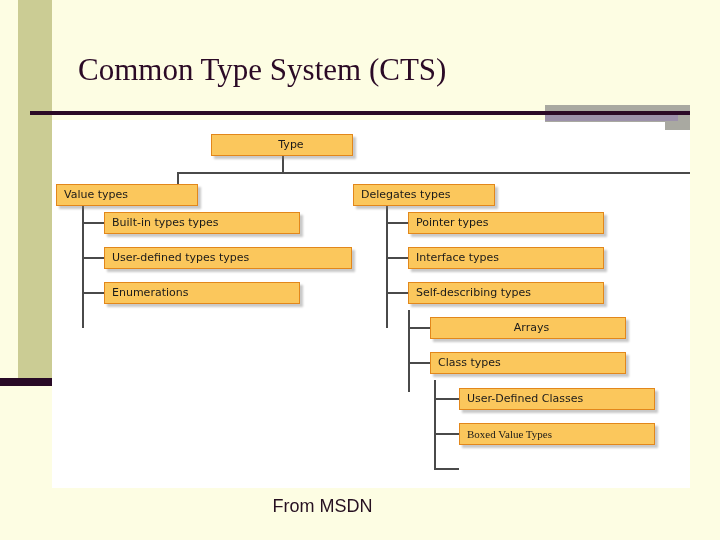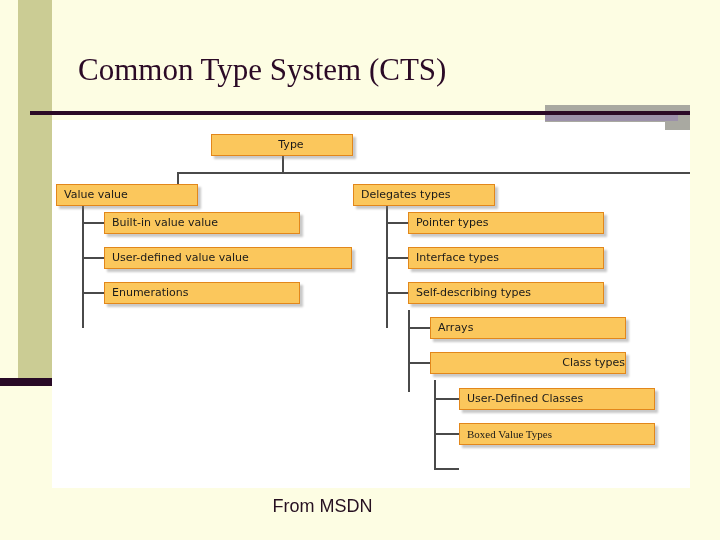--- a/index.html
+++ b/index.html
@@ -159,33 +159,33 @@
     <div class="ln v" style="left:356px; top:190px; height:82px;"></div>
     <div class="ln h" style="left:356px; top:207px; width:22px;"></div>
     <div class="ln h" style="left:356px; top:242px; width:22px;"></div>
 
     <div class="ln v" style="left:382px; top:260px; height:89px;"></div>
     <div class="ln h" style="left:382px; top:278px; width:25px;"></div>
     <div class="ln h" style="left:382px; top:313px; width:25px;"></div>
     <div class="ln h" style="left:382px; top:348px; width:25px;"></div>
 
     <div class="node center" style="left:159px; top:14px;  width:142px;">Type</div>
-    <div class="node" style="left:4px;   top:64px;  width:142px;">Value value</div>
+    <div class="node" style="left:4px;   top:64px;  width:142px;">Value types</div>
     <div class="node" style="left:301px; top:64px;  width:142px;">Delegates types</div>
 
-    <div class="node" style="left:52px;  top:92px;  width:196px;">Built-in value value</div>
-    <div class="node" style="left:52px;  top:127px; width:248px;">User-defined value value</div>
+    <div class="node" style="left:52px;  top:92px;  width:196px;">Built-in types types</div>
+    <div class="node" style="left:52px;  top:127px; width:248px;">User-defined types types</div>
     <div class="node" style="left:356px; top:92px;  width:196px;">Pointer types</div>
 
     <div class="node" style="left:52px;  top:162px; width:196px;">Enumerations</div>
     <div class="node" style="left:356px; top:162px; width:196px;">Self-describing types</div>
     <div class="node" style="left:356px; top:127px; width:196px;">Interface types</div>
 
-    <div class="node" style="left:378px; top:197px; width:196px;">Arrays</div>
-    <div class="node" style="left:378px; top:232px; width:196px;text-align:right;">Class types</div>
+    <div class="node" style="left:378px; top:197px; width:196px;text-align:center;">Arrays</div>
+    <div class="node" style="left:378px; top:232px; width:196px;">Class types</div>
 
     <div class="node" style="left:407px; top:268px; width:196px;">User-Defined Classes</div>
     <div class="node" style="left:407px; top:303px; width:196px;font-family:Liberation Serif, serif;">Boxed Value Types</div>
 
   </div>
 
   <div class="caption">From MSDN</div>
 
 </div>
 

